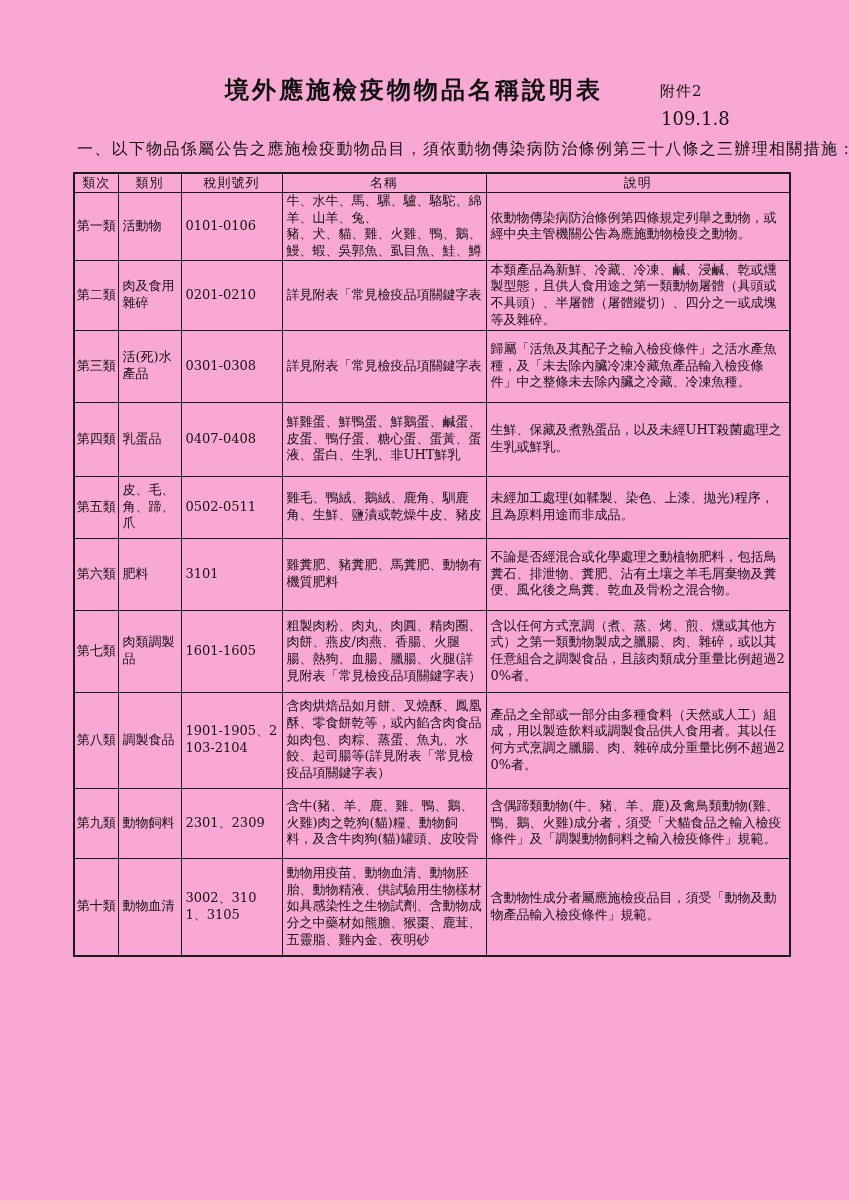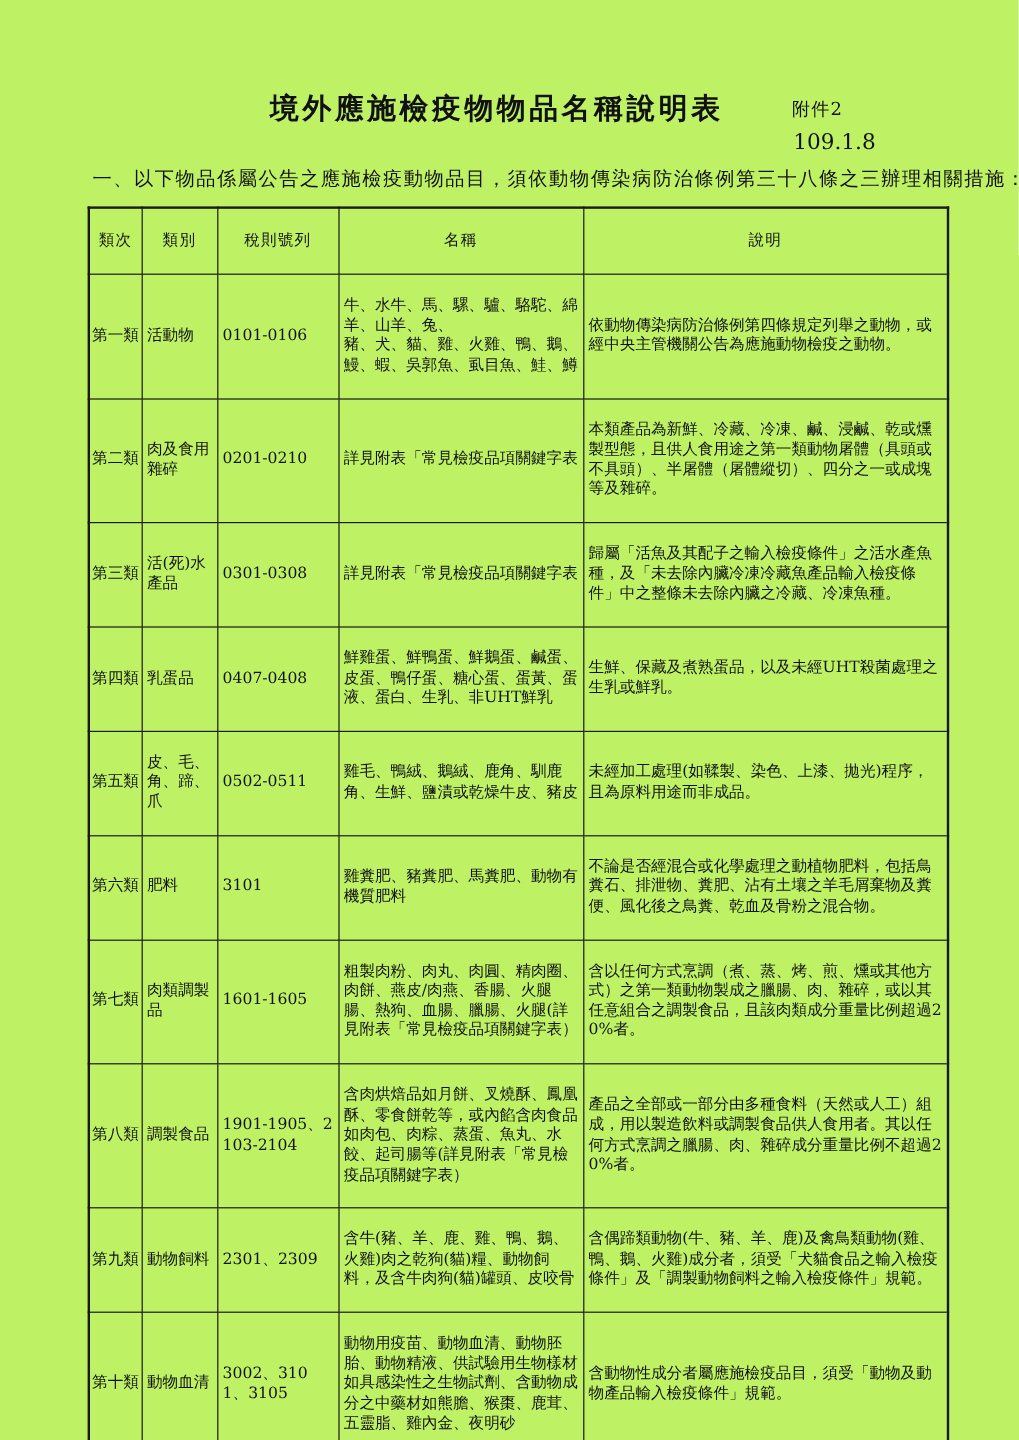--- a/index.html
+++ b/index.html
@@ -11,21 +11,21 @@
     width: 849px;
     height: 1200px;
     position: relative;
     font-family: "DejaVu Serif", "Liberation Serif", serif;
     color: #111111;
     overflow: hidden;
   }
   .page {
     position: absolute;
     inset: 0;
-    background: #bef264;
+    background: #f9a8d4;
   }
   .doc-title {
     position: absolute;
     top: 74px;
     left: 225px;
     width: 350px;
     font-size: 24px;
     font-weight: 600;
     letter-spacing: 3px;
     text-align: center;
@@ -65,21 +65,21 @@
     font-size: 13px;
   }
   .quarantine-table col.c-class    { width: 44px; }
   .quarantine-table col.c-category { width: 63px; }
   .quarantine-table col.c-code     { width: 101px; }
   .quarantine-table col.c-name     { width: 204px; }
   .quarantine-table col.c-desc     { width: 304px; }
   .quarantine-table th,
   .quarantine-table td {
     border: 1px solid #1a1a1a;
-    padding: 18px 4px;
+    padding: 0 4px;
     vertical-align: middle;
     line-height: 1.28;
     word-break: break-all;
   }
   .quarantine-table th {
     font-weight: normal;
     text-align: center;
     height: 18px;
     letter-spacing: 1px;
   }

